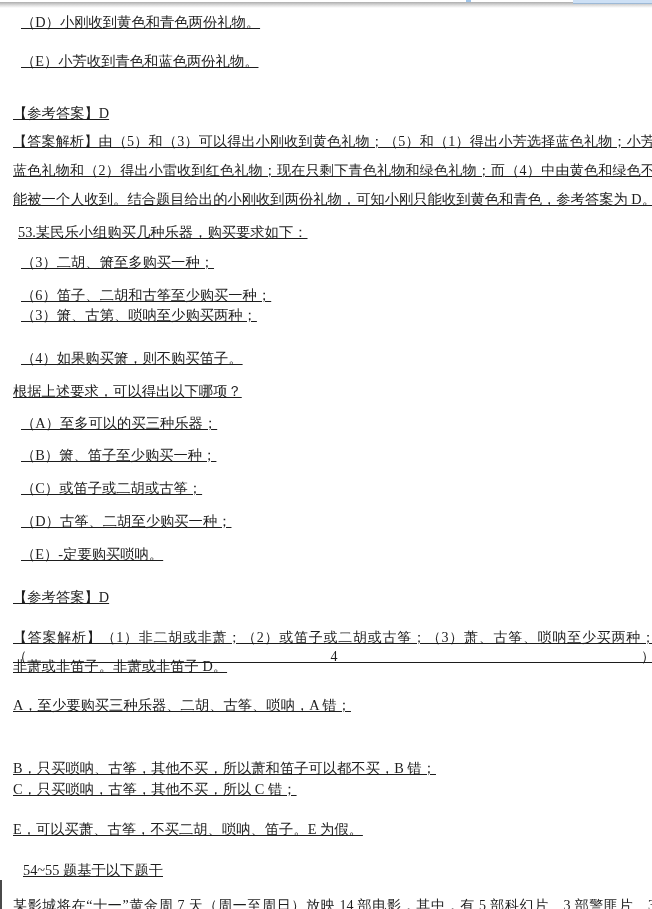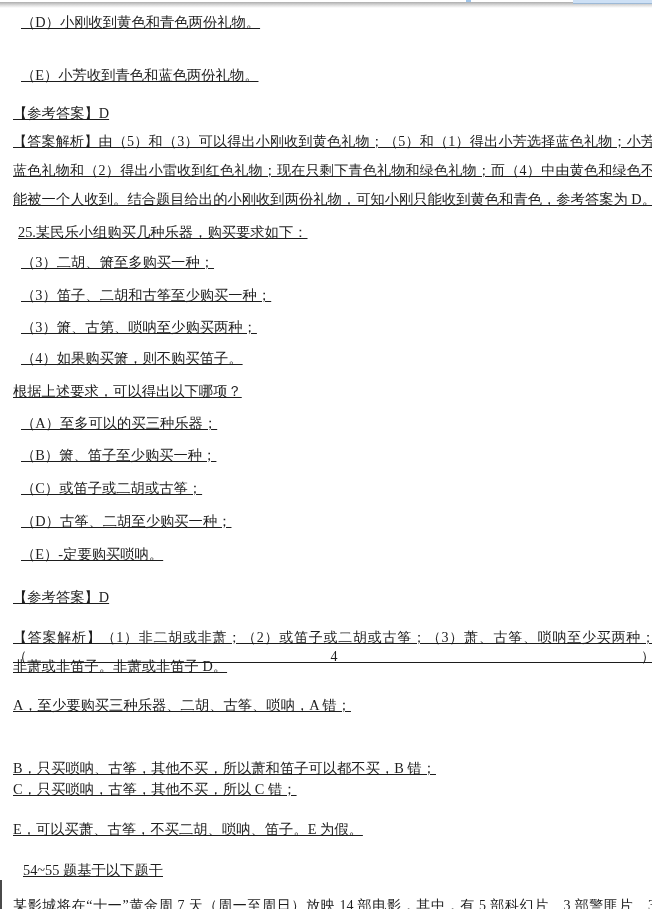--- a/index.html
+++ b/index.html
@@ -41,29 +41,29 @@
 </style>
 </head>
 <body>
 
 <div class="top-shadow"></div>
 <div class="scrollbar-fragment"></div>
 <div class="scroll-tick"></div>
 <div class="left-edge-mark"></div>
 
 <p class="line ind1" style="top:5px">（D）小刚收到黄色和青色两份礼物。</p>
-<p class="line ind1" style="top:58px">（E）小芳收到青色和蓝色两份礼物。</p>
+<p class="line ind1" style="top:44px">（E）小芳收到青色和蓝色两份礼物。</p>
 <p class="line ind0" style="top:96px">【参考答案】D</p>
 <p class="line just" style="top:124px">【答案解析】由（5）和（3）可以得出小刚收到黄色礼物；（5）和（1）得出小芳选择蓝色礼物；小芳</p>
 <p class="line just" style="top:153px">蓝色礼物和（2）得出小雷收到红色礼物；现在只剩下青色礼物和绿色礼物；而（4）中由黄色和绿色不</p>
 <p class="line ind0" style="top:182px">能被一个人收到。结合题目给出的小刚收到两份礼物，可知小刚只能收到黄色和青色，参考答案为 D。</p>
-<p class="line ind2" style="top:215px">25.某民乐小组购买几种乐器，购买要求如下：</p>
+<p class="line ind2" style="top:215px">53.某民乐小组购买几种乐器，购买要求如下：</p>
 <p class="line ind1" style="top:245px">（3）二胡、箫至多购买一种；</p>
-<p class="line ind1" style="top:278px">（3）笛子、二胡和古筝至少购买一种；</p>
-<p class="line ind1" style="top:310px">（3）箫、古第、唢呐至少购买两种；</p>
+<p class="line ind1" style="top:278px">（6）笛子、二胡和古筝至少购买一种；</p>
+<p class="line ind1" style="top:298px">（3）箫、古第、唢呐至少购买两种；</p>
 <p class="line ind1" style="top:341px">（4）如果购买箫，则不购买笛子。</p>
 <p class="line ind0" style="top:374px">根据上述要求，可以得出以下哪项？</p>
 <p class="line ind1" style="top:406px">（A）至多可以的买三种乐器；</p>
 <p class="line ind1" style="top:438px">（B）箫、笛子至少购买一种；</p>
 <p class="line ind1" style="top:471px">（C）或笛子或二胡或古筝；</p>
 <p class="line ind1" style="top:504px">（D）古筝、二胡至少购买一种；</p>
 <p class="line ind1" style="top:537px">（E）-定要购买唢呐。</p>
 <p class="line ind0" style="top:580px">【参考答案】D</p>
 <p class="line just" style="top:620px">【答案解析】（1）非二胡或非萧；（2）或笛子或二胡或古筝；（3）萧、古筝、唢呐至少买两种；（4）</p>
 <p class="line ind0" style="top:649px">非萧或非笛子。非萧或非笛子 D。</p>

